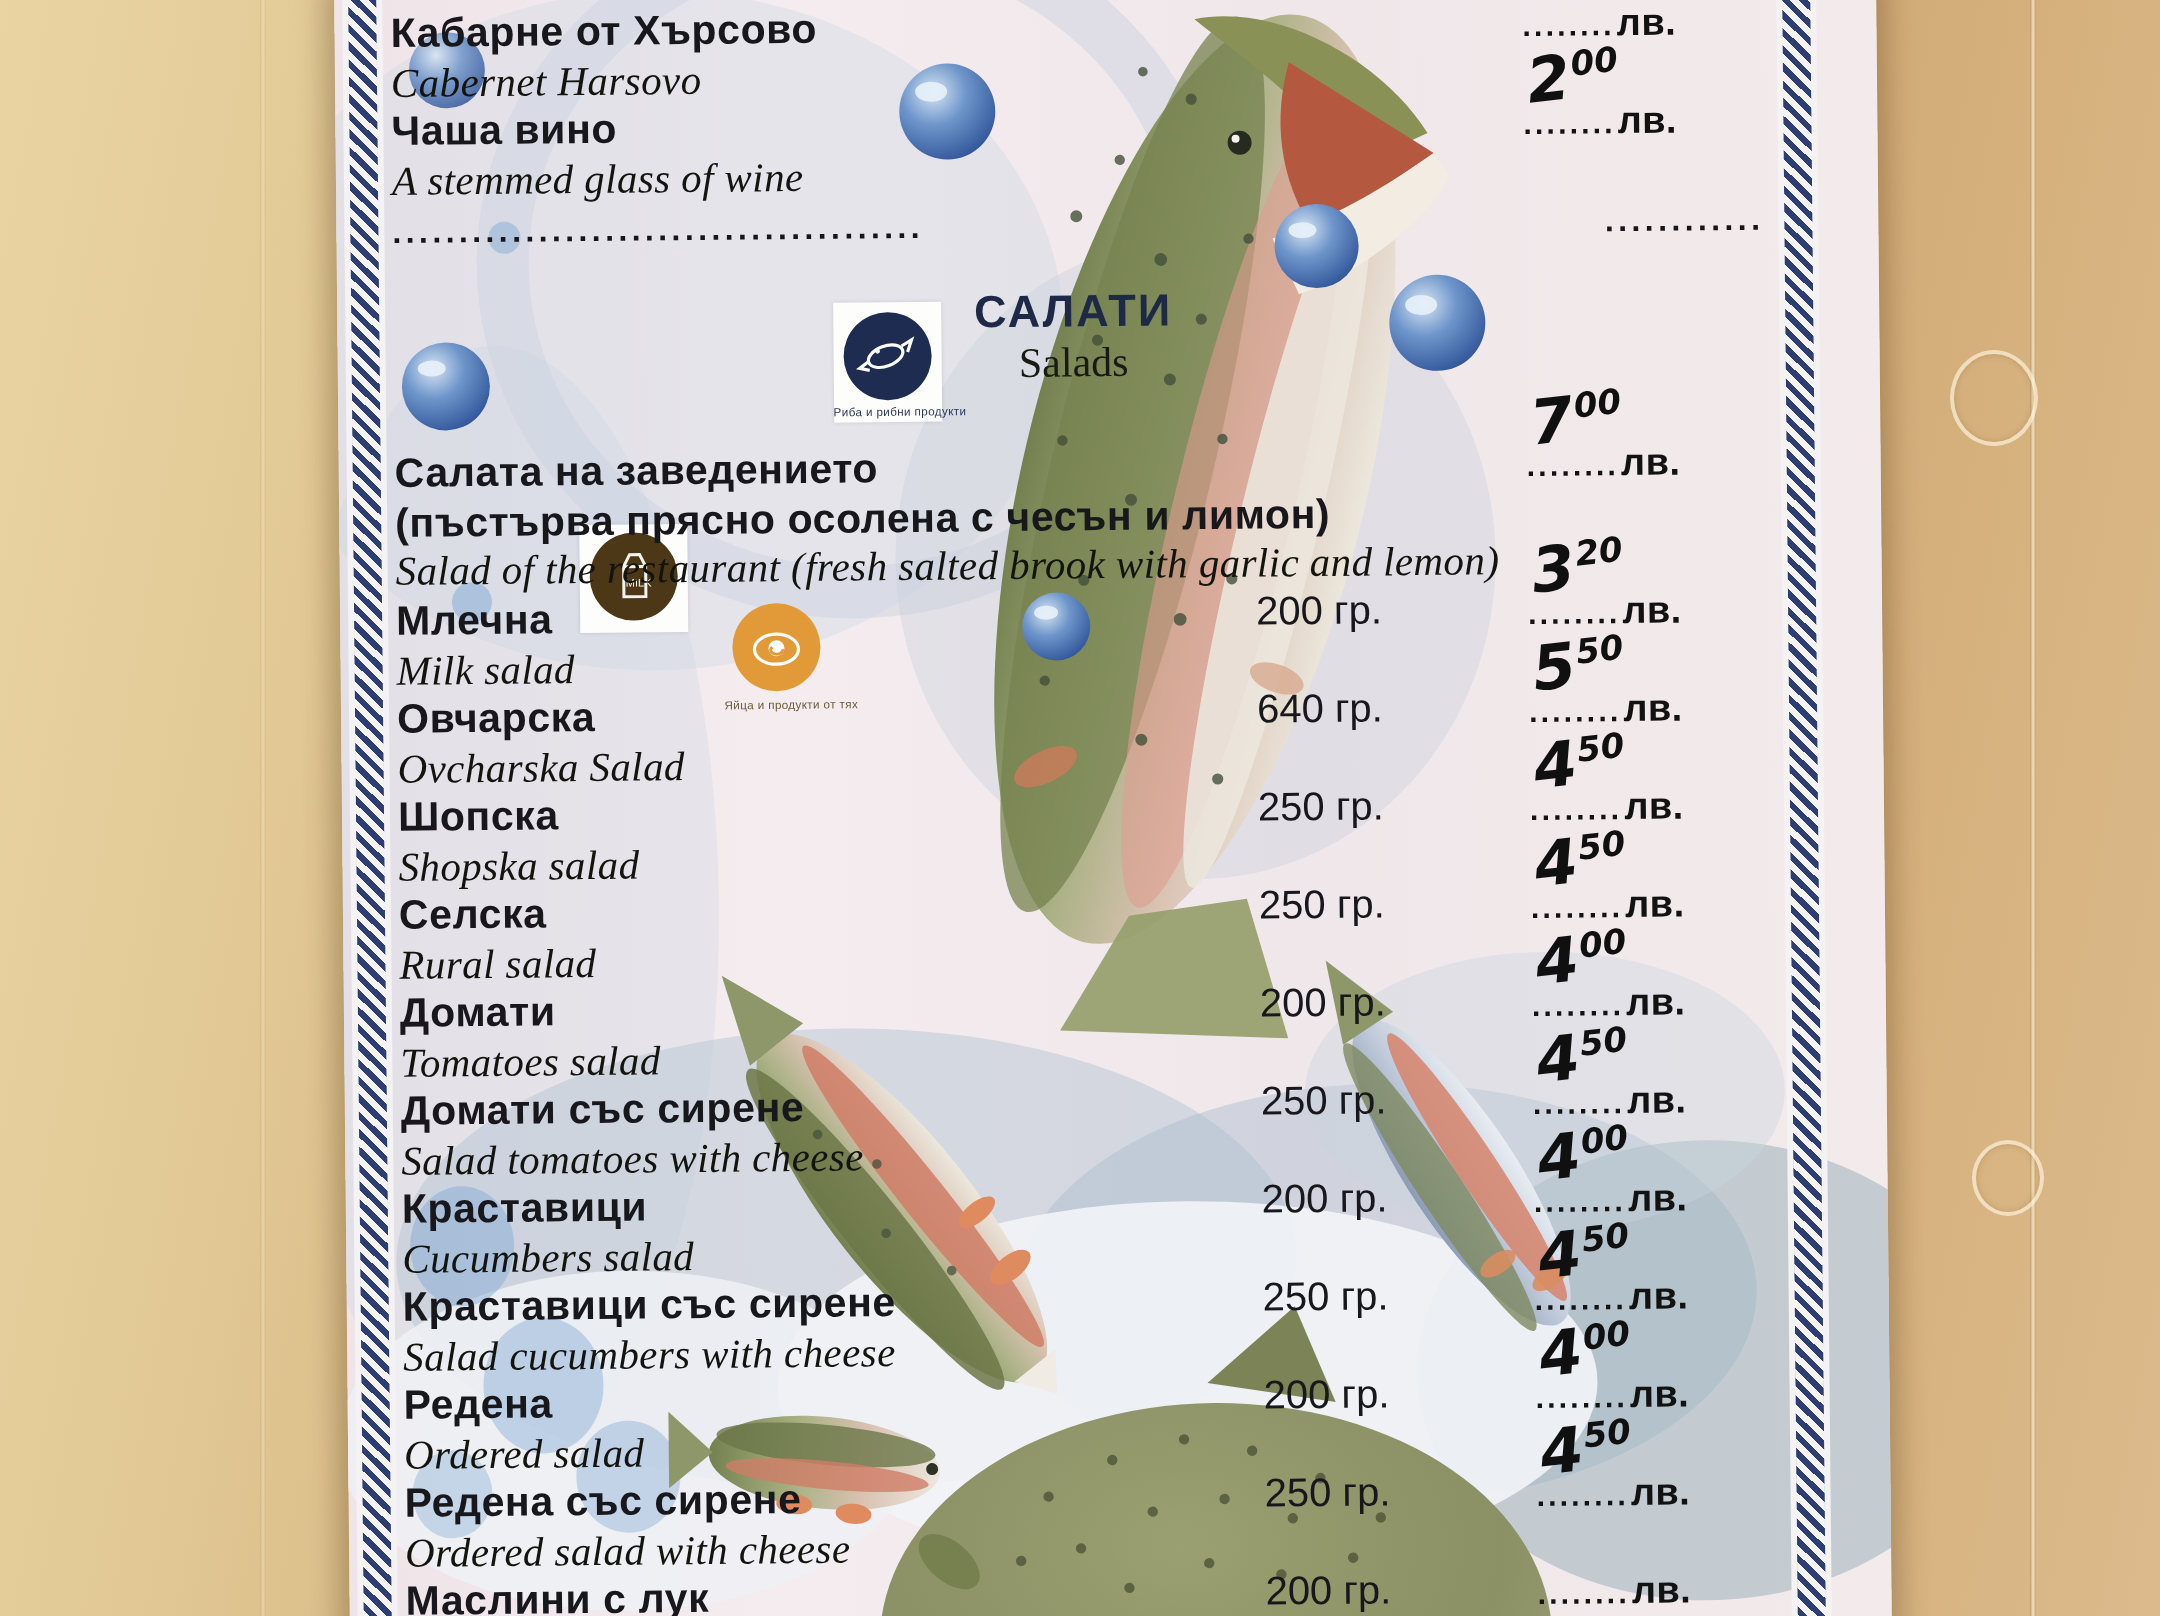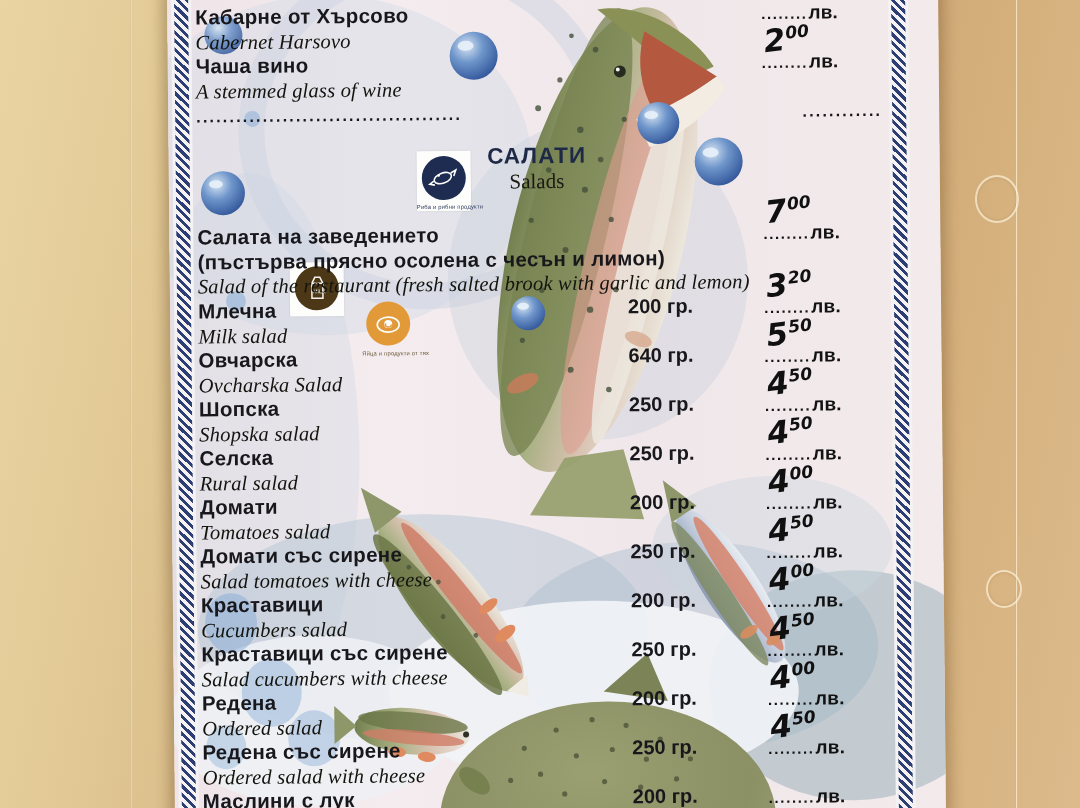--- a/index.html
+++ b/index.html
@@ -23,21 +23,21 @@
       box-shadow:0 0 0 3px #f5f2f3;}
   .band-left{left:7px;}
   .band-right{left:724px;}
   
   .content{position:absolute;left:28px;top:14px;width:680px;color:#17171c;}
   .row{position:relative;height:49px;white-space:nowrap;}
   .row-featured{height:74px;}
   .row-single{height:30px;}
   .cyr{font-family:"Liberation Sans",sans-serif;font-weight:700;font-size:20.5px;line-height:24.5px;letter-spacing:.3px;color:#17171c;}
   .en{font-family:"Liberation Serif",serif;font-style:italic;font-size:20.5px;line-height:24px;letter-spacing:.2px;color:#14140f;}
-  .grams{position:absolute;left:430px;top:0;font-weight:700;font-size:20px;color:#17171c;}
+  .grams{position:absolute;left:430px;top:0;font-weight:400;font-size:20px;color:#17171c;}
   .price{position:absolute;right:-6px;top:-22px;width:120px;height:48px;}
   .pnum{position:absolute;left:2px;top:-6px;font-family:"DejaVu Sans",sans-serif;font-weight:700;font-style:italic;font-size:31px;color:#101010;transform:rotate(-6deg);letter-spacing:-1px;}
   .pnum sup{font-size:17px;vertical-align:super;margin-left:2px;letter-spacing:0;}
   .pline{position:absolute;left:0;bottom:2px;font-weight:700;font-size:15px;letter-spacing:1.6px;color:#121212;}
   .plv{font-size:19px;letter-spacing:.2px;margin-left:1px;}
   .sep-row{position:relative;height:39px;padding-top:5px;}
   .sep-left{font-weight:700;font-size:16px;letter-spacing:2.2px;color:#15151a;}
   .sep-right{position:absolute;right:-6px;top:5px;font-weight:700;font-size:16px;letter-spacing:2.2px;color:#15151a;}
   .section-header{text-align:center;height:49px;margin-bottom:29px;}
   .section-title{font-weight:700;font-size:22.5px;line-height:24.5px;letter-spacing:1px;color:#1d2947;}

